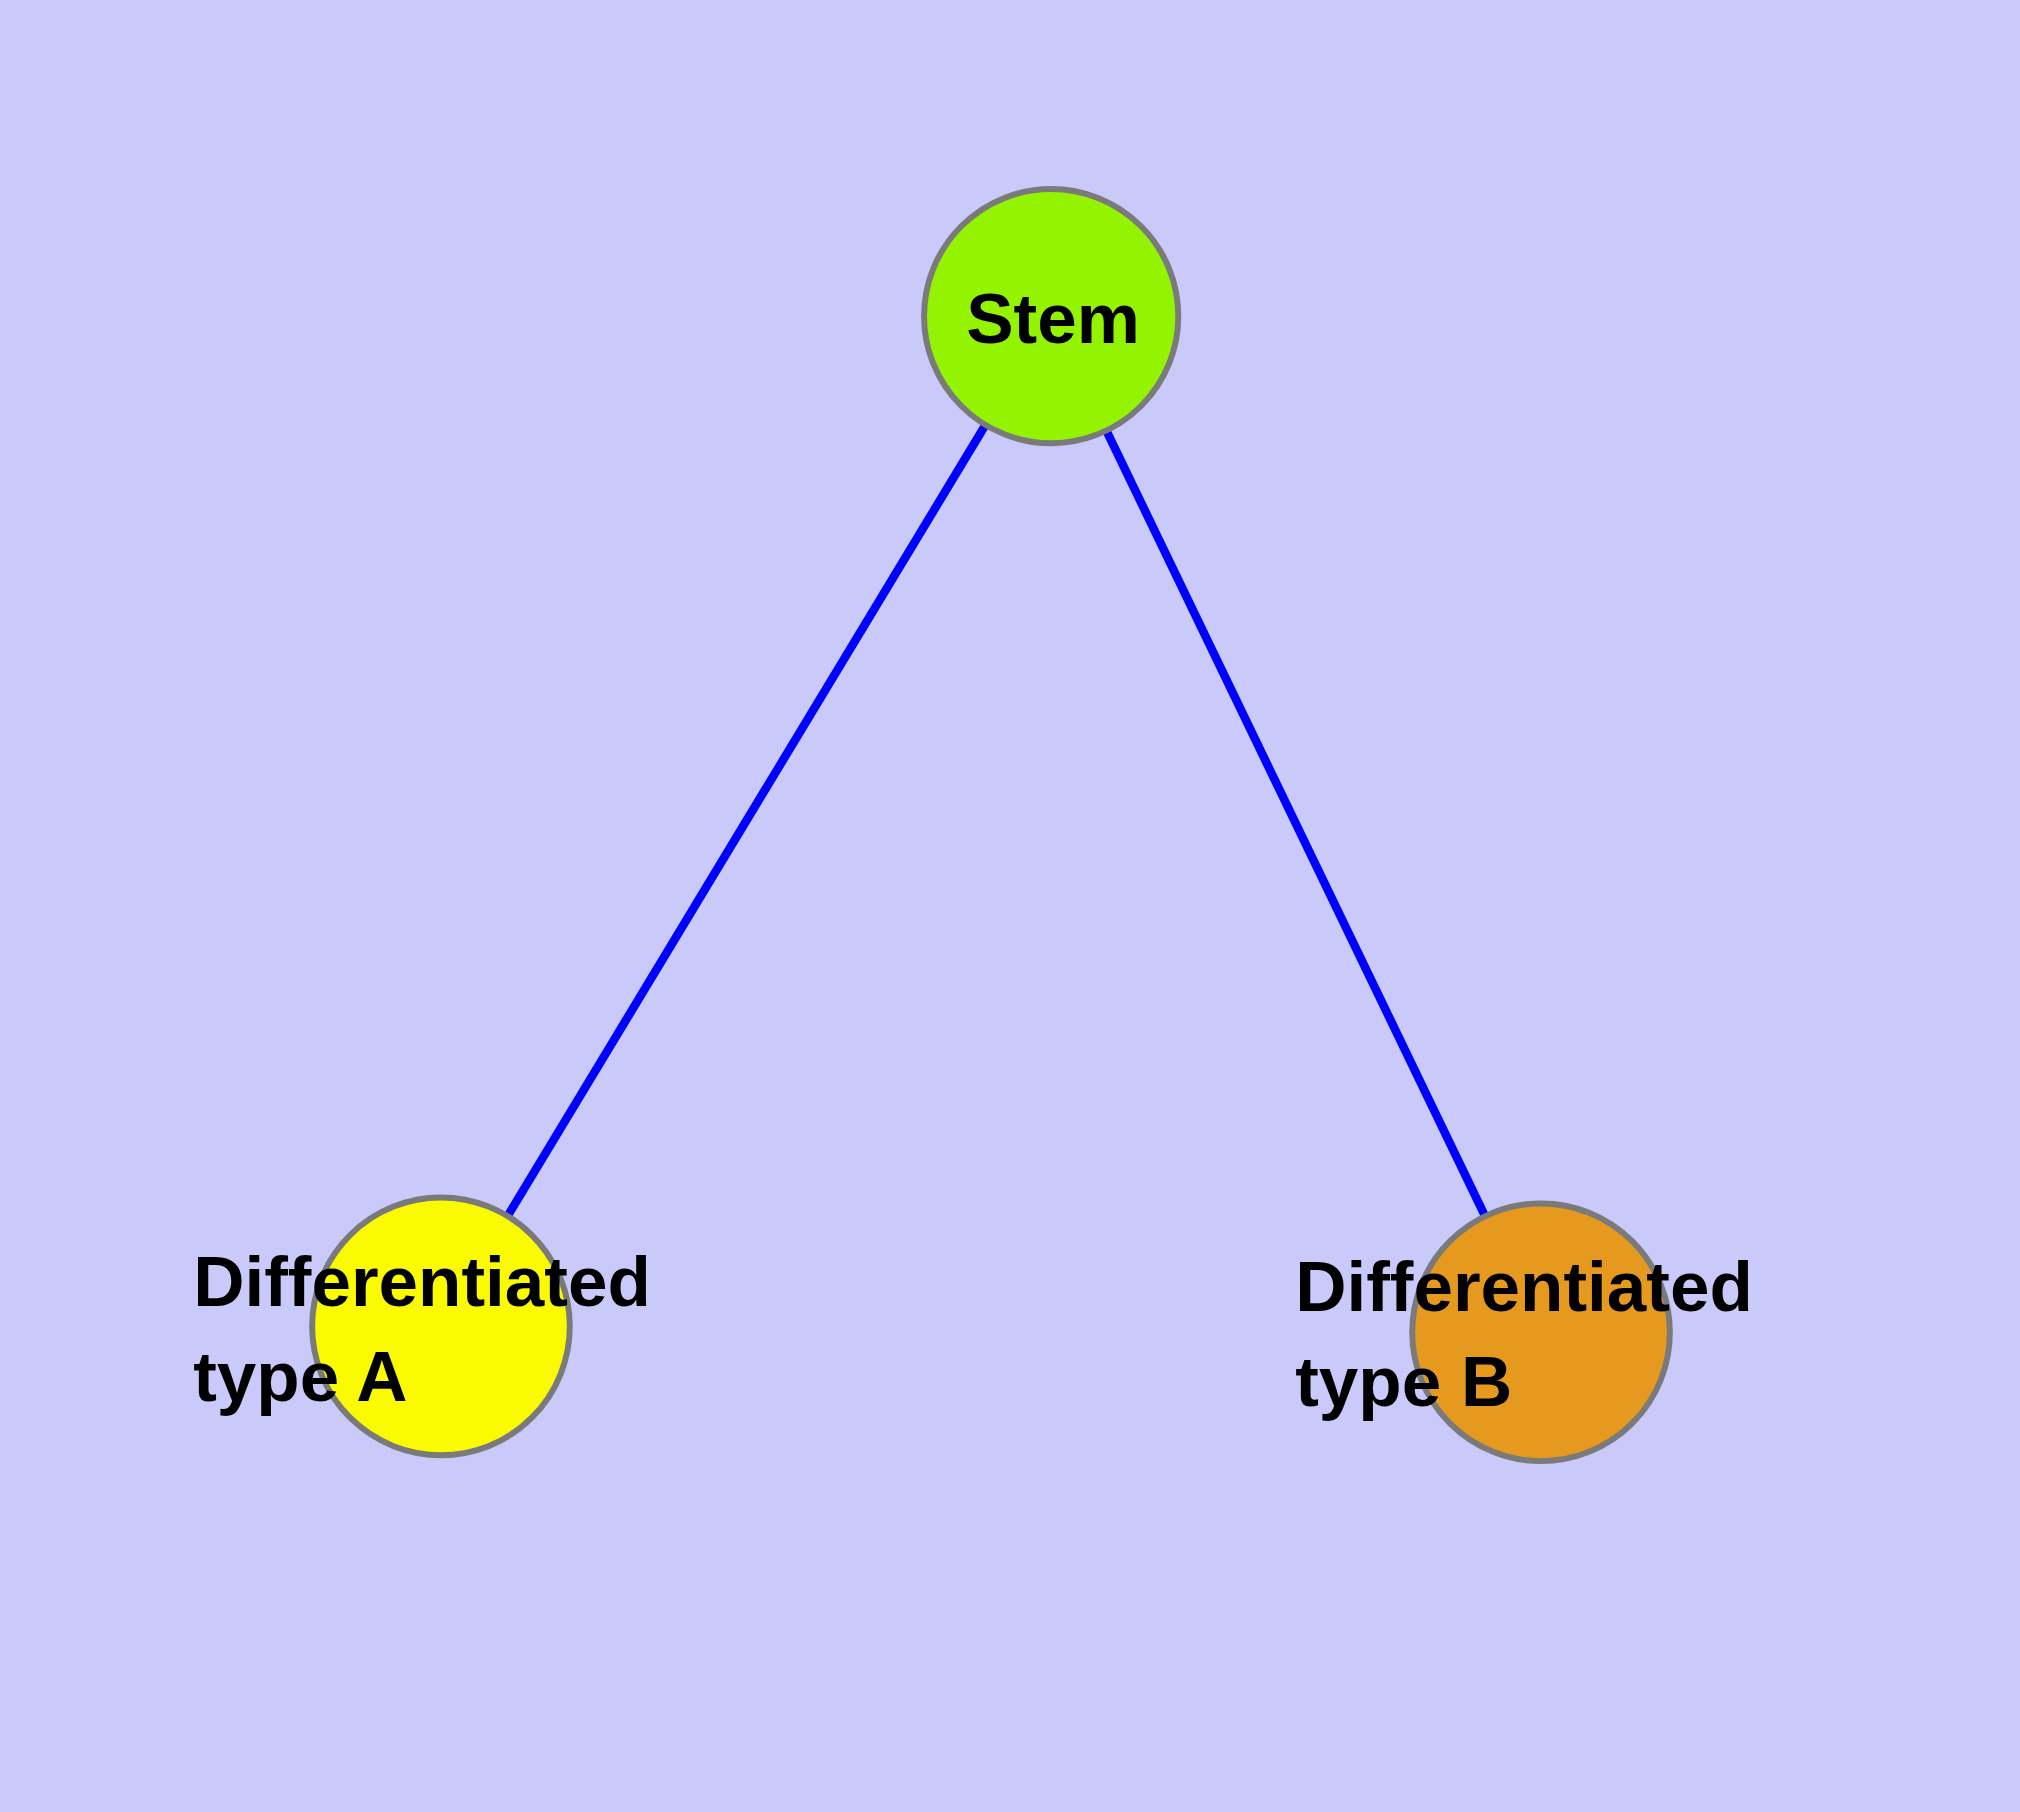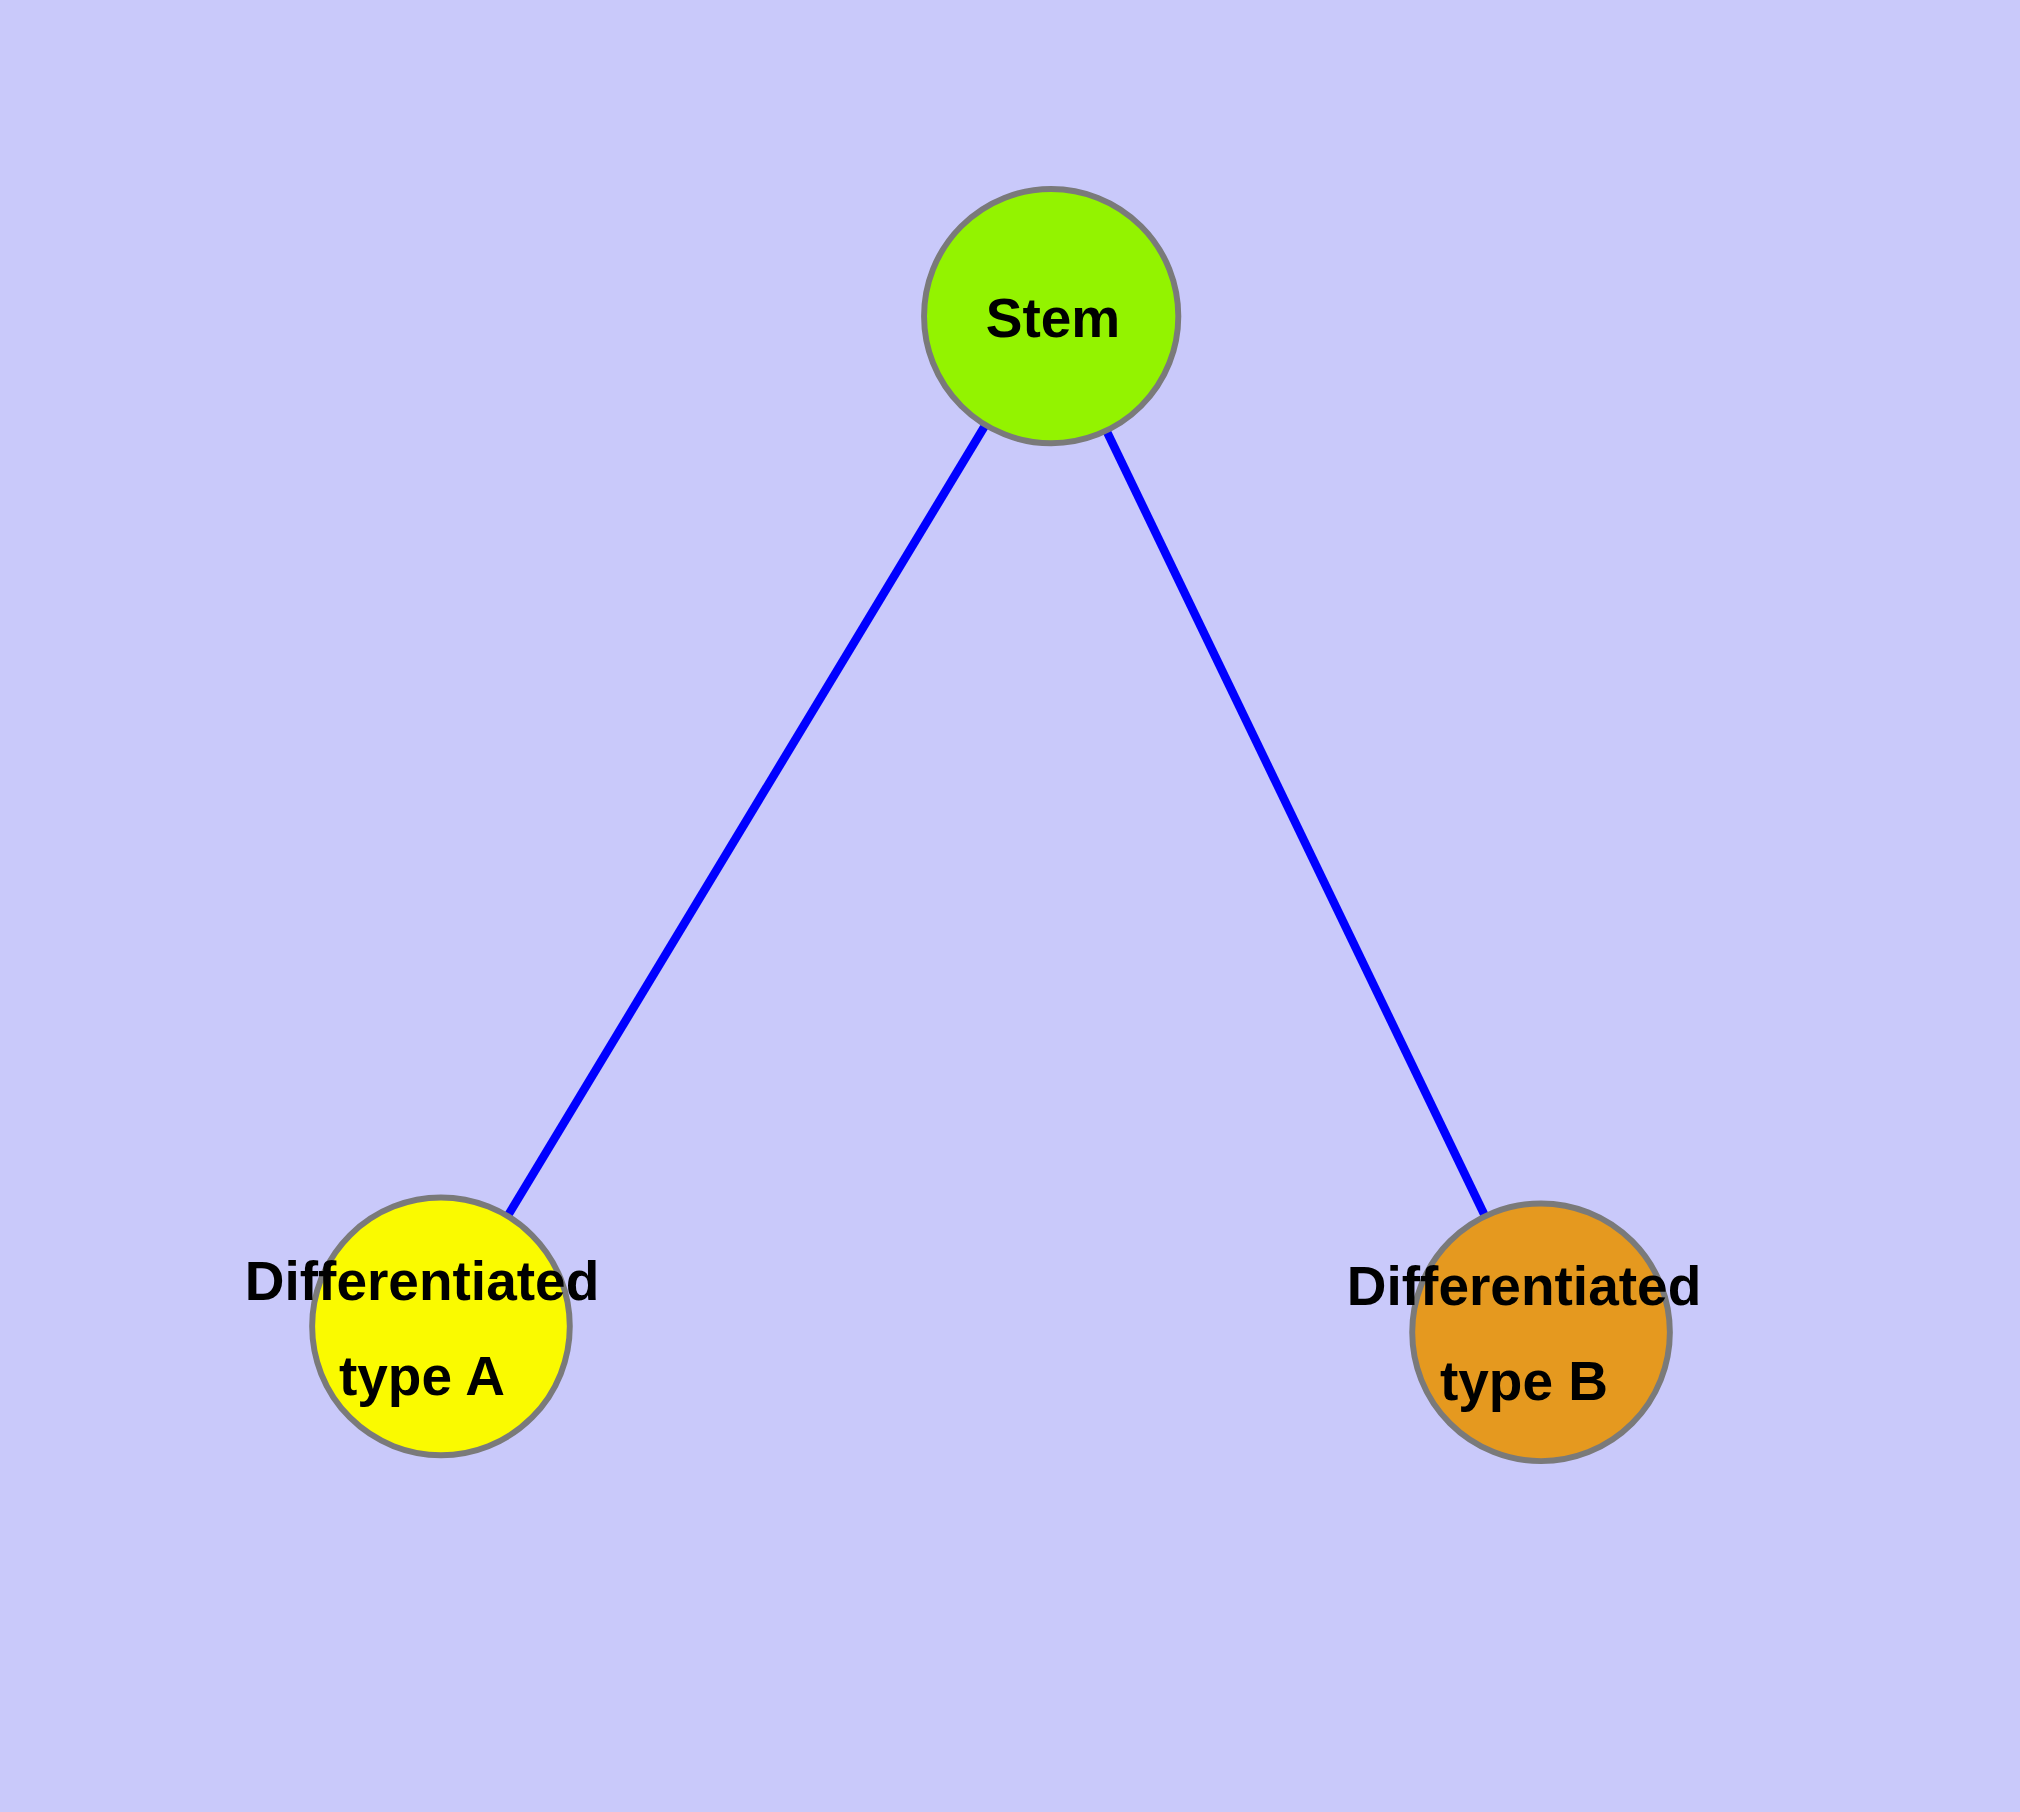--- a/index.html
+++ b/index.html
@@ -33,24 +33,23 @@
     fill: none;
   }
   .node {
     stroke: var(--node-border-color, #7a7a7a);
     stroke-width: 7;
   }
   .node-label {
     position: absolute;
     transform: translate(-50%, -50%);
     font-weight: bold;
-    font-size: 55px;
+    font-size: 71px;
     line-height: 95px;
     color: #000000;
-    text-align: center;
     white-space: pre-line;
     letter-spacing: 0;
   }
   .label-stem   { left: 1053px; top: 318px;  }
   .label-type-a { left: 422px;  top: 1329px; }
   .label-type-b { left: 1524px; top: 1334px; }
 </style>
 </head>
 <body>
 

